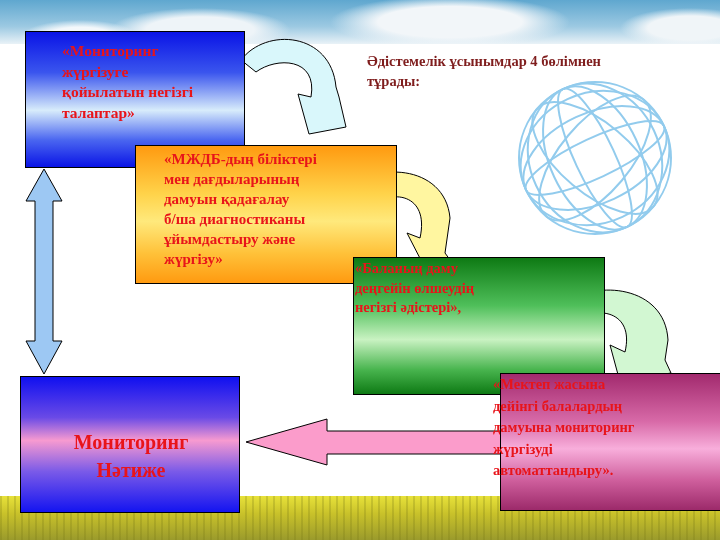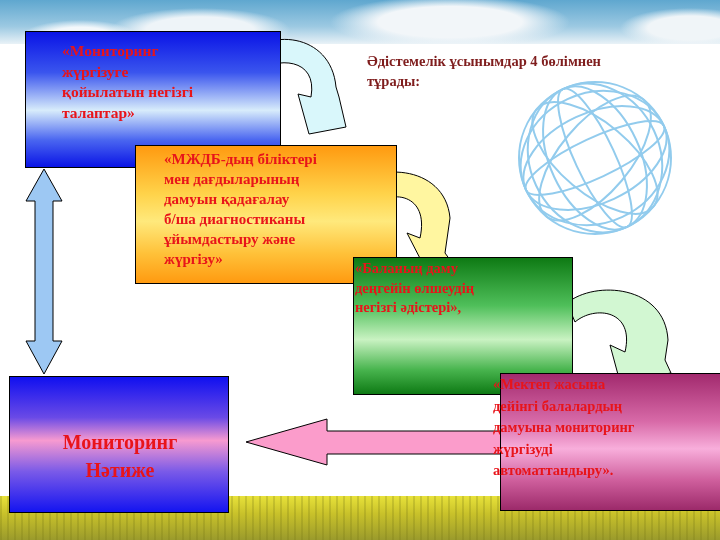--- a/index.html
+++ b/index.html
@@ -9,29 +9,29 @@
       radial-gradient(ellipse 60px 18px at 80px 38px,#f4f8fb 60%,transparent 100%),
       radial-gradient(ellipse 90px 22px at 200px 30px,#eef4f8 60%,transparent 100%),
       radial-gradient(ellipse 120px 26px at 450px 22px,#f2f6f9 60%,transparent 100%),
       radial-gradient(ellipse 70px 20px at 690px 28px,#f0f5f8 60%,transparent 100%),
       linear-gradient(#5fa7cf,#9cc9e2 60%,#e9f2f7);}
   .field{position:absolute;left:0;top:496px;width:720px;height:44px;
     background:
       repeating-linear-gradient(90deg,rgba(120,120,20,.25) 0 2px,transparent 2px 7px),
       linear-gradient(#e8e23a,#c9c22a 40%,#9a9a2c);}
   .box{position:absolute;border:1px solid #000;box-sizing:border-box;color:#e8141a;font-weight:bold;}
-  .b1{left:25px;top:31px;width:256px;height:137px;
+  .b1{left:25px;top:31px;width:220px;height:137px;
     background:linear-gradient(#0a14e6 0%,#3a55ee 30%,#d8ecfb 58%,#4a66f0 80%,#0a14e6 100%);}
   .b2{left:135px;top:145px;width:262px;height:139px;
     background:linear-gradient(#ff9a10 0%,#ffd34a 35%,#ffe97c 55%,#ffc23a 78%,#ff9a10 100%);}
-  .b3{left:353px;top:257px;width:220px;height:138px;
+  .b3{left:353px;top:257px;width:252px;height:138px;
     background:linear-gradient(#0e7a14 0%,#4fbf5a 35%,#c9f2c2 60%,#49b54f 82%,#0e7a14 100%);}
   .b4{left:500px;top:373px;width:248px;height:138px;
     background:linear-gradient(#a22a6e 0%,#d86aa8 35%,#f8aedb 55%,#cf5f9d 78%,#9c2a6a 100%);}
-  .b5{left:9px;top:376px;width:220px;height:137px;
+  .b5{left:20px;top:376px;width:220px;height:137px;
     background:linear-gradient(#1010f0 0%,#6a4ae6 30%,#f79ad0 47%,#7a5ae8 70%,#1414f0 100%);}
   .txt{position:absolute;font-size:15.5px;line-height:20.5px;white-space:pre-line;}
   .t1{left:36px;top:9px;}
   .t2{left:28px;top:3px;font-size:15px;line-height:20px;}
   .t3{left:1px;top:1px;font-size:14.5px;line-height:19.5px;}
   .t4{left:-8px;top:0px;font-size:14.5px;line-height:21.5px;}
   .t5{left:0;top:51px;width:220px;text-align:center;font-size:20px;line-height:28px;}
   .title{position:absolute;left:367px;top:51px;color:#7f1d1d;font-weight:bold;font-size:14.5px;line-height:20px;white-space:pre-line;}
   svg{position:absolute;overflow:visible;}
 </style>

